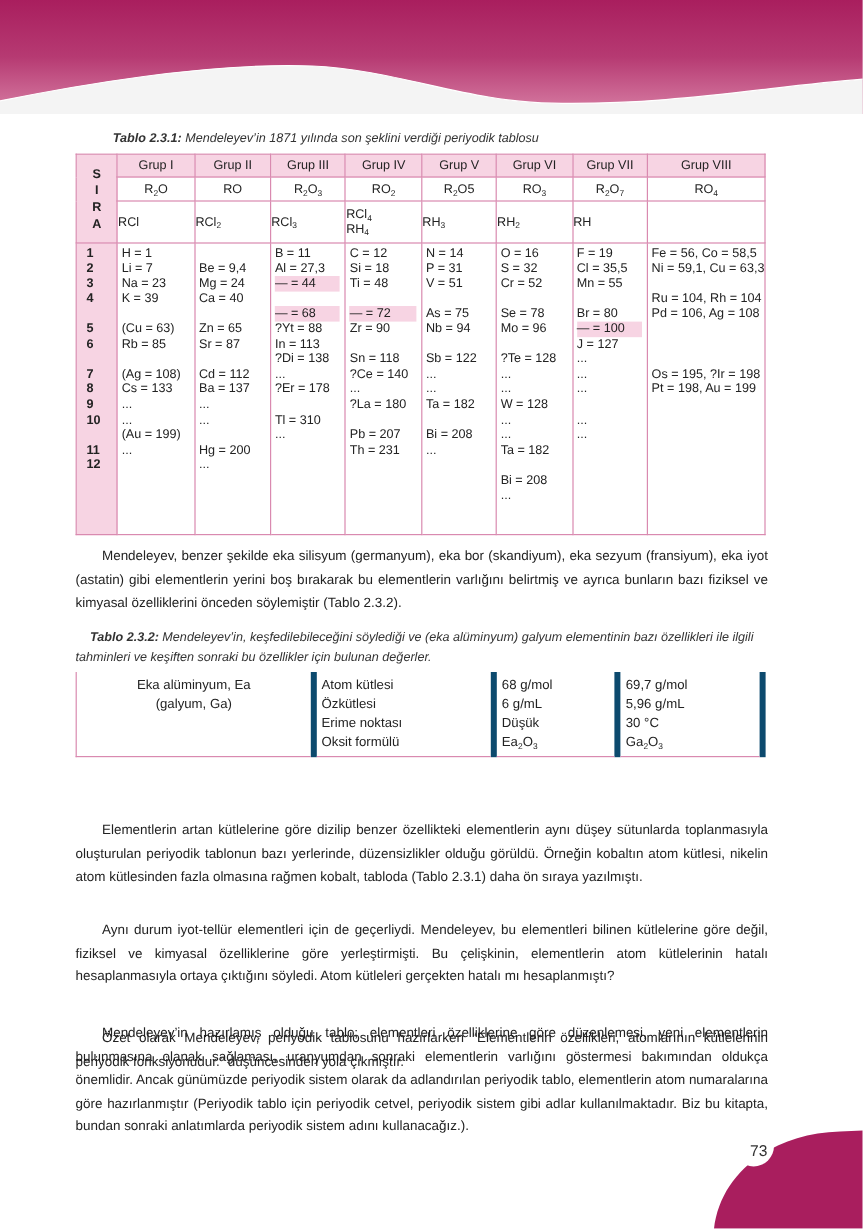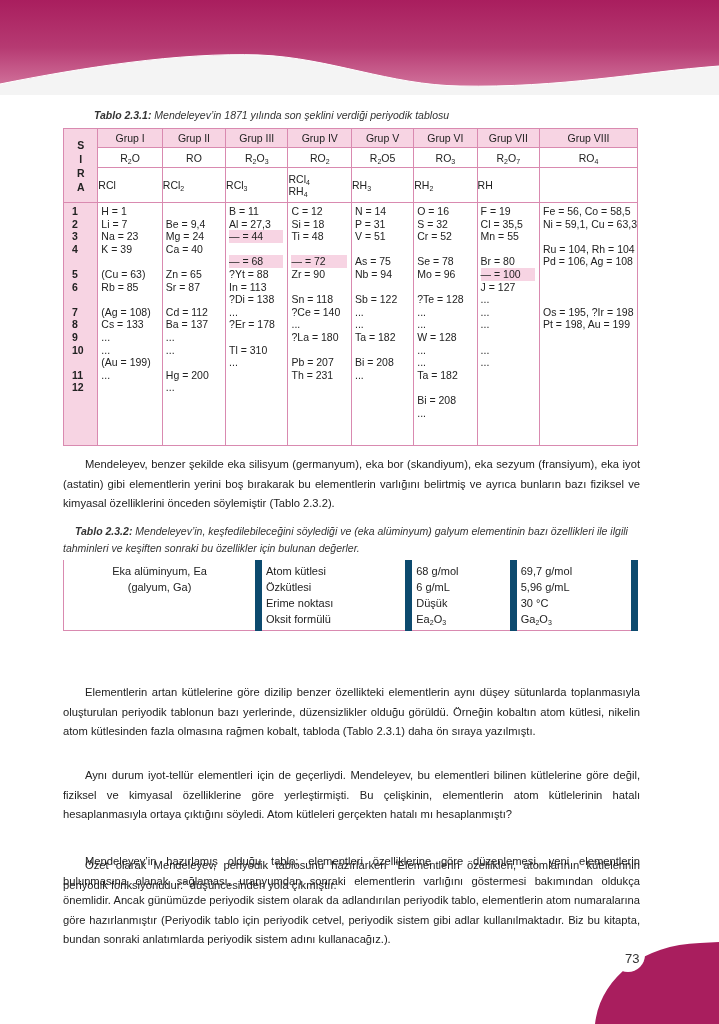--- a/index.html
+++ b/index.html
@@ -16,21 +16,21 @@
   .pt .sira{background:#f7d4e3;font-weight:bold;text-align:center;width:26px;line-height:14px;}
   .pt .body td{vertical-align:top;border-top:1px solid #d98ab0;border-bottom:1px solid #d98ab0;}
   .pt .body td.sira{vertical-align:top;padding-top:2px;text-align:left;padding-left:8px;}
   .cell{padding:2px 0 0 3px;}
   .line{height:12.6px;line-height:12.6px;white-space:nowrap;}
   .hl{background:#f7d4e3;margin-right:4px;}
   sub{font-size:7px;vertical-align:-2px;line-height:0;}
   p.para{position:absolute;left:63px;width:577px;margin:0;font-size:11.2px;line-height:19.5px;text-align:justify;color:#222;}
   .gt{left:63px;top:560px;width:575px;font-size:11px;}
   .gt th{background:#f7d4e3;border:1px solid #d98ab0;font-weight:bold;height:36px;line-height:15px;font-size:11px;}
-  .gt td{border-left:1px solid #d98ab0;border-right:7px solid #0c4a6e;vertical-align:top;padding:3px 4px;line-height:16px;}
+  .gt td{border-left:1px solid #d98ab0;border-right:5px solid #0c4a6e;vertical-align:top;padding:3px 4px;line-height:16px;}
   .gt tr.last td{border-bottom:1px solid #d98ab0;}
   .pagenum{position:absolute;left:625px;top:951px;font-size:13px;color:#333;}
 </style>
 </head>
 <body>
 
 <svg class="banner" viewBox="0 0 719 95" preserveAspectRatio="none">
   <defs>
     <linearGradient id="g1" x1="0" y1="0" x2="0" y2="1">
       <stop offset="0" stop-color="#a91e5e"></stop>

